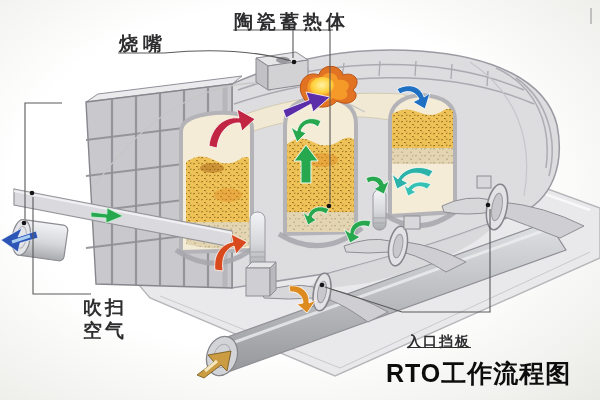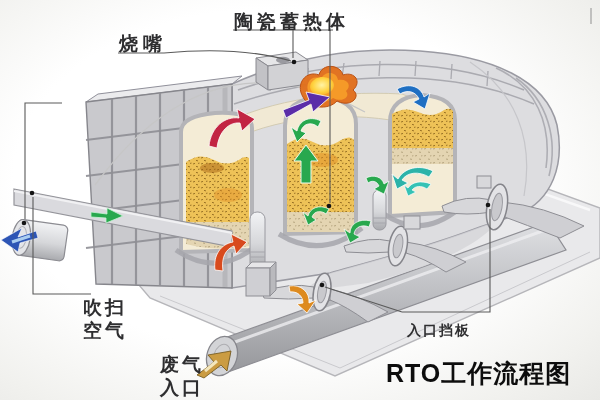--- a/index.html
+++ b/index.html
@@ -218,17 +218,16 @@
     <circle cx="294" cy="62" r="2.3"></circle>
     <circle cx="329" cy="206" r="2.3"></circle>
     <circle cx="488" cy="205" r="2.3"></circle>
     <circle cx="322" cy="285" r="2.3"></circle>
   </g>
 </svg>
 
 <div class="lbl" style="left:119px;top:32px;letter-spacing:5px;">烧嘴</div>
 <div class="lbl" style="left:234px;top:10px;letter-spacing:4px;">陶瓷蓄热体</div>
 <div class="lbl" style="left:37px;top:296px;margin-left:46px;"><span>吹扫</span><br><span>空气</span></div>
-<div class="lbl" style="left:160px;top:353px;"><span>废气</span><br><span>入口</span></div>
-<div class="lbl small" style="left:407px;top:322px;">入口挡板</div>
+<div class="lbl small" style="left:407px;top:333px;text-decoration:underline;">入口挡板</div>
 <div class="title" style="left:386px;top:357px;">RTO工作流程图</div>
 
 </div>
 
 </body></html>

